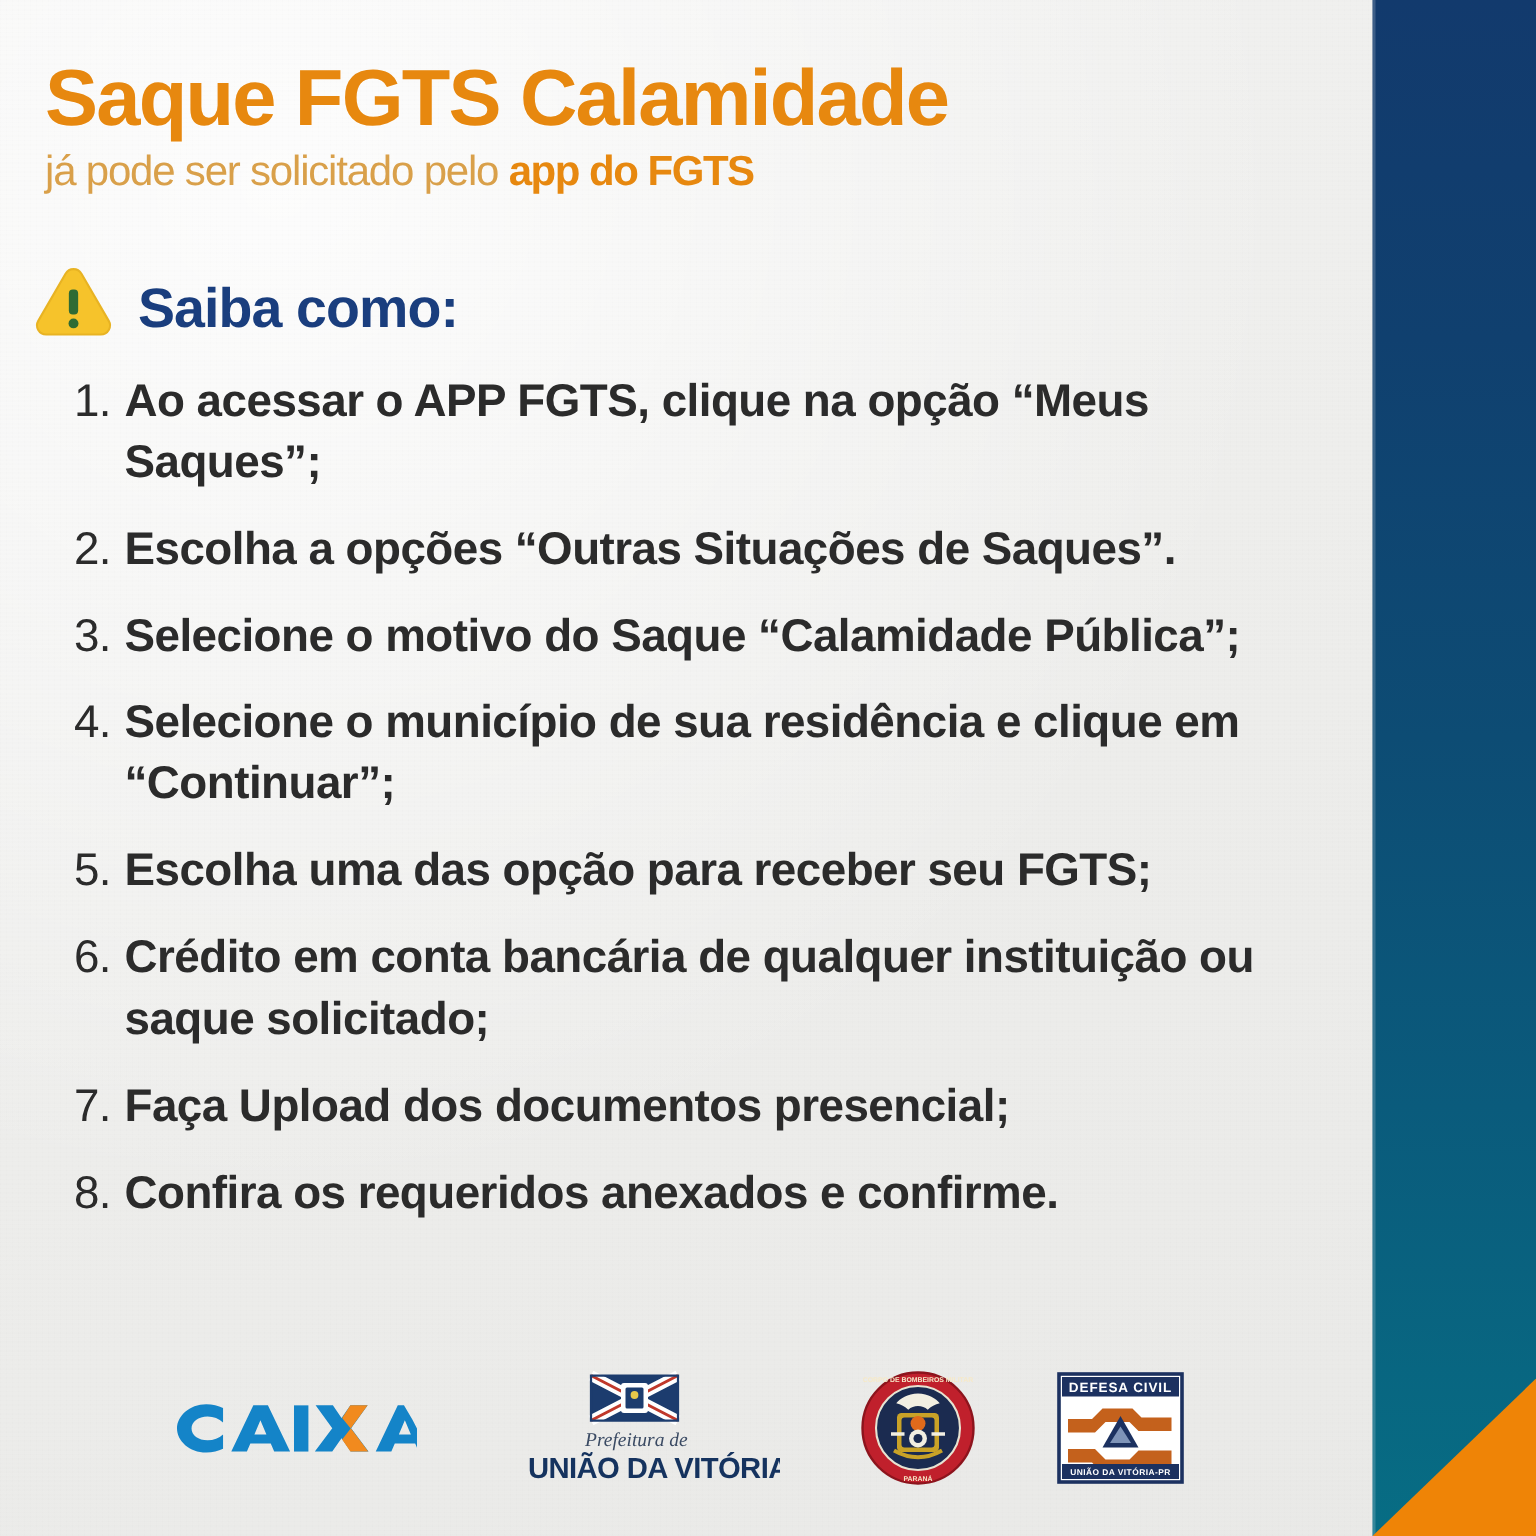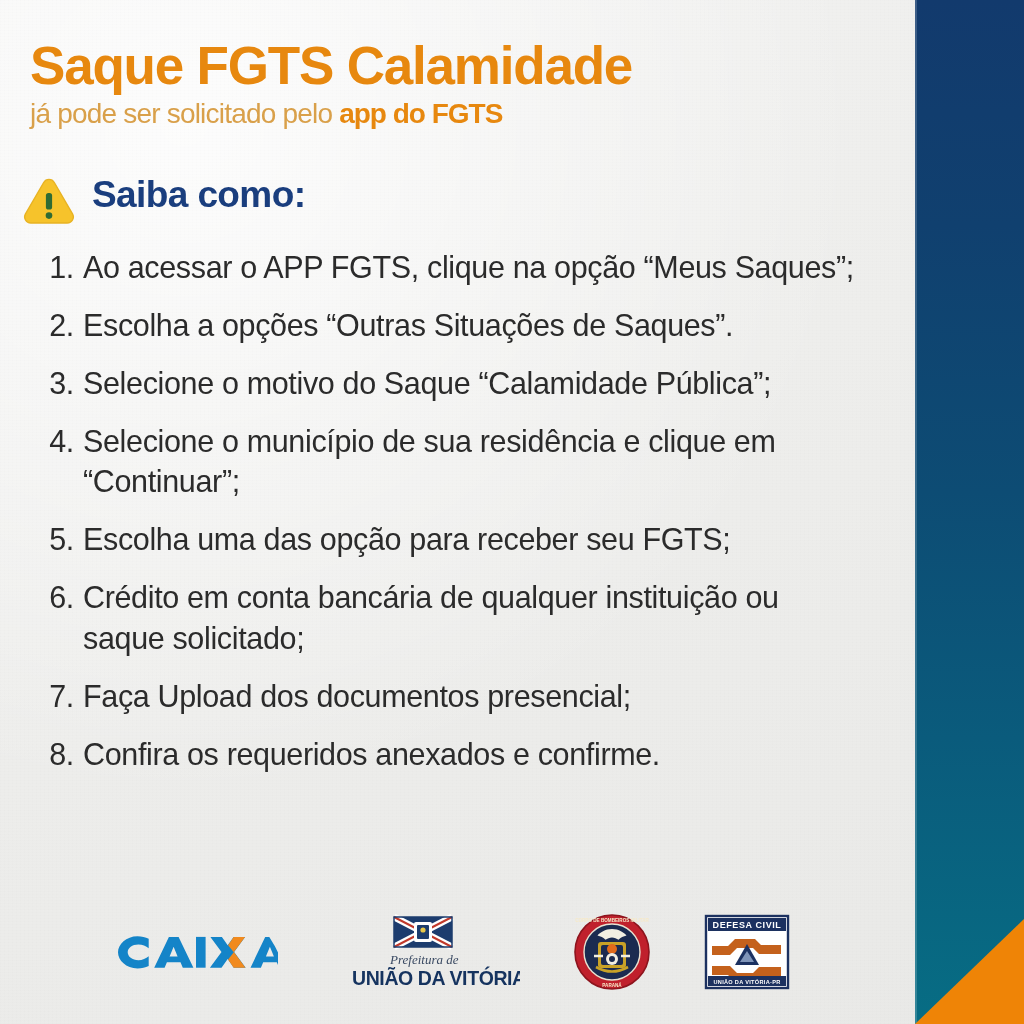--- a/index.html
+++ b/index.html
@@ -95,21 +95,21 @@
     color: #e7880f;
     letter-spacing: -1px;
   }
 
   
   #saiba-row {
     position: absolute;
     left: 22px;
     top: 176px;
     display: flex;
-    align-items: flex-start;
+    align-items: flex-end;
     gap: 16px;
   }
   .warn-icon {
     width: 54px;
     height: 48px;
     display: block;
     flex: 0 0 auto;
   }
   .saiba-label {
     font-size: 37px;
@@ -137,20 +137,21 @@
   }
   .step-num {
     flex: 0 0 auto;
     width: 40px;
     text-align: right;
     padding-right: 9px;
     color: #2b2b2b;
   }
   .step-text {
     flex: 1 1 auto;
+    font-weight: bold;
   }
 
   
   #logos {
     position: absolute;
     left: 0;
     top: 902px;
     width: 900px;
     height: 100px;
     display: flex;

